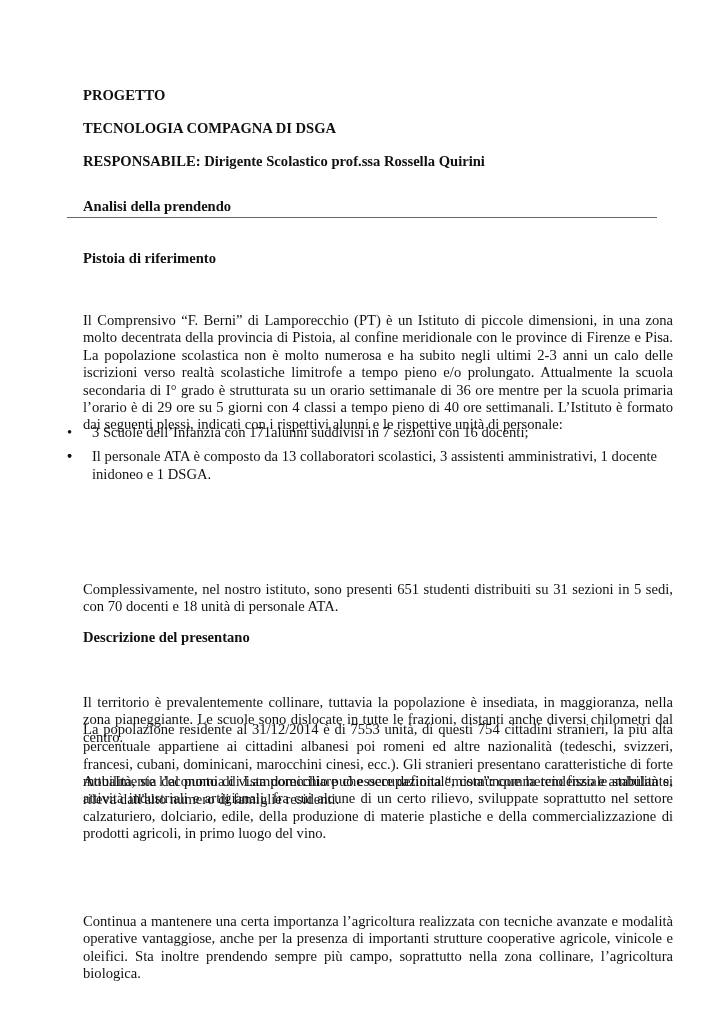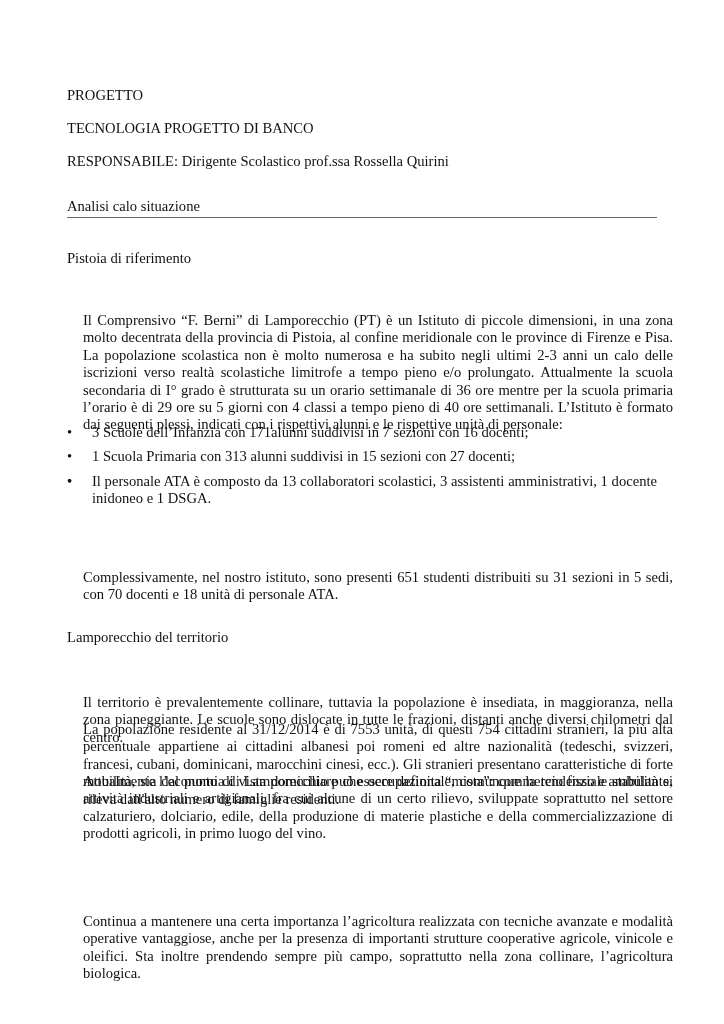--- a/index.html
+++ b/index.html
@@ -2,50 +2,50 @@
 <html><head>
 <meta charset="utf-8">
 <style>
   html, body { margin: 0; padding: 0; background: #ffffff; }
   body {
     width: 724px; height: 1024px; position: relative; overflow: hidden;
     font-family: "Liberation Serif", "DejaVu Serif", serif;
     color: #111; font-size: 14.6px;
   }
   .page { position: absolute; left: 67px; top: 0; width: 590px; }
-  .h { position: absolute; left: 0; font-weight: normal; white-space: nowrap; line-height: 17px; }
+  .h { position: absolute; left: 16px; font-weight: bold; white-space: nowrap; line-height: 17px; }
   .rule { position: absolute; left: 0; top: 217px; width: 590px; height: 0; border-top: 1.2px solid #666; }
   .para { position: absolute; left: 0; width: 590px; text-align: justify; line-height: 17.4px; margin: 16px; }
   .bullets { position: absolute; left: 0; top: 424px; width: 590px; margin: 0; padding: 0; list-style: none; }
   .bullets li { position: relative; padding-left: 25px; line-height: 17.4px; margin-bottom: 7px; text-align: justify; }
   .bullets li .dot { position: absolute; left: 0; top: 0; }
 </style>
 </head>
 <body>
 
 <div class="page">
   <div class="h" style="top:87px">PROGETTO</div>
-  <div class="h" style="top:120px">TECNOLOGIA PROGETTO DI BANCO</div>
+  <div class="h" style="top:120px">TECNOLOGIA COMPAGNA DI DSGA</div>
   <div class="h" style="top:153px">RESPONSABILE: Dirigente Scolastico prof.ssa Rossella Quirini</div>
 
-  <div class="h" style="top:198px">Analisi calo situazione</div>
+  <div class="h" style="top:198px">Analisi della prendendo</div>
   <div class="rule"></div>
 
   <div class="h" style="top:250px">Pistoia di riferimento</div>
 
   <p class="para" style="top:296px">Il Comprensivo “F. Berni” di Lamporecchio (PT) è  un Istituto di piccole dimensioni, in una zona molto decentrata della provincia di Pistoia, al confine meridionale con le province di Firenze e Pisa. La popolazione scolastica non è molto numerosa e ha subito negli ultimi 2-3 anni un calo delle iscrizioni verso realtà scolastiche limitrofe a tempo pieno e/o prolungato. Attualmente la scuola secondaria di I° grado è strutturata su un orario settimanale di 36 ore mentre per la scuola primaria l’orario è di 29 ore su 5 giorni con 4 classi a tempo pieno di 40 ore settimanali. L’Istituto è formato dai seguenti plessi, indicati con i rispettivi alunni e le rispettive unità di personale:</p>
 
   <ul class="bullets">
     <li><span class="dot">•</span><span>3 Scuole dell’Infanzia con 171alunni suddivisi in 7 sezioni con 16 docenti;</span></li>
-    <li><span class="dot">•</span><span>1 Scuola Primaria con 313 alunni suddivisi in 15 sezioni con 27 docenti;</span></li>
+    <li><span class="dot">•</span></li>
     <li><span class="dot">•</span></li>
     <li><span class="dot">•</span><span>Il personale ATA è composto da 13 collaboratori scolastici, 3 assistenti amministrativi, 1 docente inidoneo e 1 DSGA.</span></li>
   </ul>
 
-  <p class="para" style="top:553px">Complessivamente, nel nostro istituto, sono presenti 651 studenti distribuiti su 31 sezioni in 5 sedi, con 70 docenti e 18 unità di personale ATA.</p>
+  <p class="para" style="top:565px">Complessivamente, nel nostro istituto, sono presenti 651 studenti distribuiti su 31 sezioni in 5 sedi, con 70 docenti e 18 unità di personale ATA.</p>
 
-  <div class="h" style="top:629px">Lamporecchio del territorio</div>
+  <div class="h" style="top:629px">Descrizione del presentano</div>
 
   <p class="para" style="top:678px">Il territorio è prevalentemente collinare, tuttavia la popolazione è insediata, in maggioranza, nella zona pianeggiante. Le scuole sono dislocate in tutte le frazioni, distanti anche diversi chilometri dal centro.</p>
   <p class="para" style="top:705px">La popolazione residente al 31/12/2014 è di 7553 unità, di questi 754 cittadini stranieri, la più alta percentuale appartiene ai cittadini albanesi poi romeni ed altre nazionalità (tedeschi, svizzeri, francesi, cubani, dominicani, marocchini cinesi, ecc.). Gli stranieri presentano caratteristiche di forte mobilità, sia dal punto di vista  domiciliare che occupazionale, comunque la tendenziale stabilità si rileva dall'alto numero di famiglie residenti.</p>
   <p class="para" style="top:757px">Attualmente l’economia di Lamporecchio può essere definita “mista”: commercio fisso e ambulante, attività industriali e artigianali, fra cui alcune di un certo rilievo, sviluppate soprattutto nel settore calzaturiero, dolciario, edile, della produzione di materie plastiche e della commercializzazione di prodotti agricoli, in primo luogo del vino.</p>
   <p class="para" style="top:897px">Continua a mantenere una certa importanza l’agricoltura realizzata con tecniche avanzate e modalità operative vantaggiose, anche per la presenza di importanti strutture cooperative agricole, vinicole e oleifici. Sta inoltre prendendo sempre più campo, soprattutto nella zona collinare, l’agricoltura biologica.</p>
 </div>
 
 </body></html>

